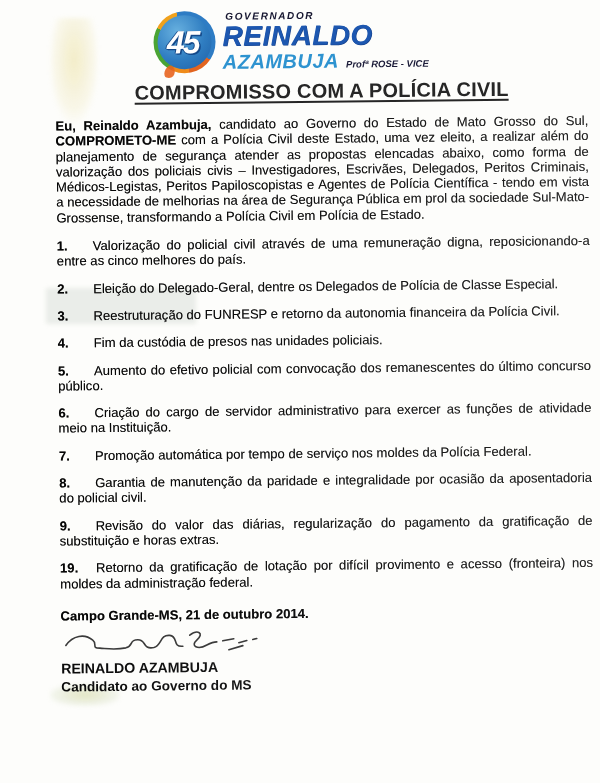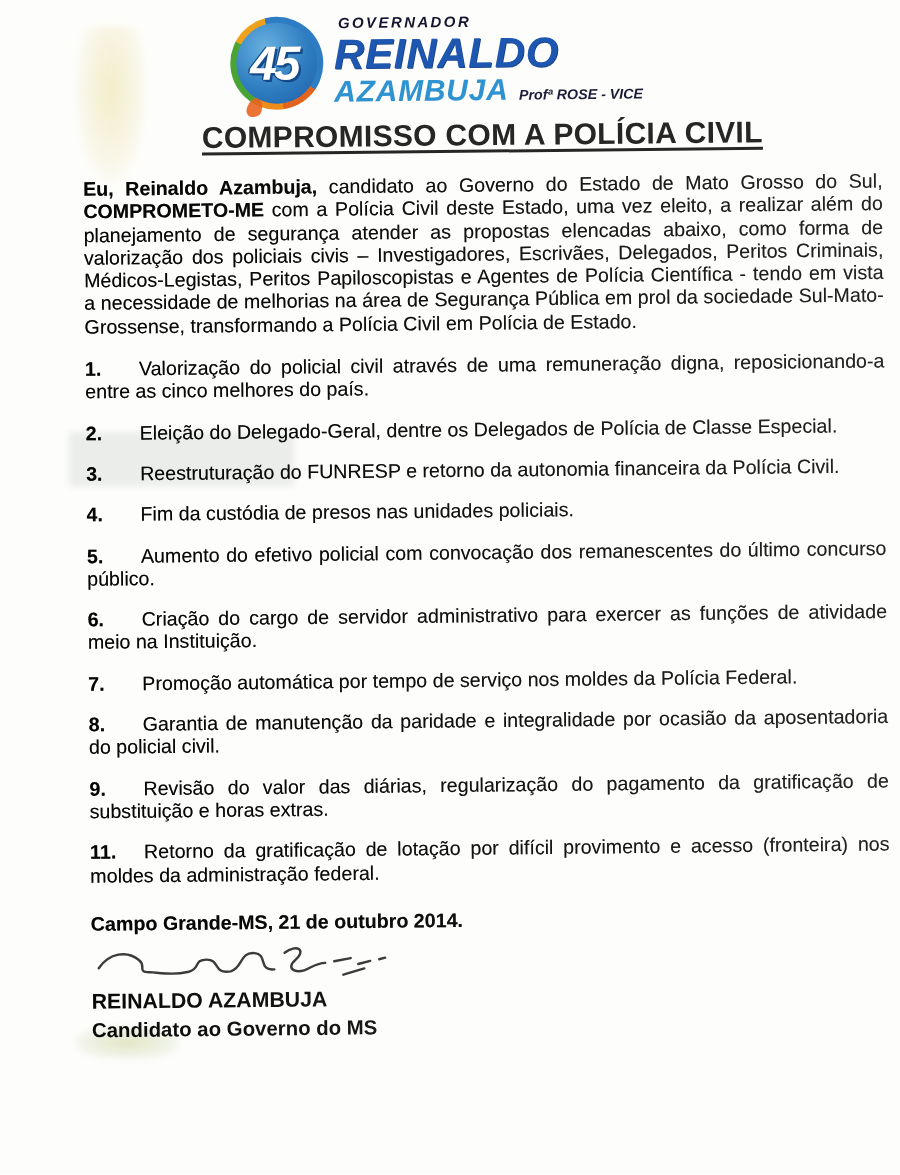--- a/index.html
+++ b/index.html
@@ -133,21 +133,21 @@
 
     <p class="p item scan-fade"><span class="num">1.</span><span>Valorização do policial civil através de uma remuneração digna, reposicionando-a entre as cinco melhores do país.</span></p>
     <p class="p item scan-fade"><span class="num">2.</span><span>Eleição do Delegado-Geral, dentre os Delegados de Polícia de Classe Especial.</span></p>
     <p class="p item scan-fade"><span class="num">3.</span><span>Reestruturação do FUNRESP e retorno da autonomia financeira da Polícia Civil.</span></p>
     <p class="p item scan-fade"><span class="num">4.</span><span>Fim da custódia de presos nas unidades policiais.</span></p>
     <p class="p item scan-fade"><span class="num">5.</span><span>Aumento do efetivo policial com convocação dos remanescentes do último concurso público.</span></p>
     <p class="p item scan-fade"><span class="num">6.</span><span>Criação do cargo de servidor administrativo para exercer as funções de atividade meio na Instituição.</span></p>
     <p class="p item scan-fade"><span class="num">7.</span><span>Promoção automática por tempo de serviço nos moldes da Polícia Federal.</span></p>
     <p class="p item scan-fade"><span class="num">8.</span><span>Garantia de manutenção da paridade e integralidade por ocasião da aposentadoria do policial civil.</span></p>
     <p class="p item scan-fade"><span class="num">9.</span><span>Revisão do valor das diárias, regularização do pagamento da gratificação de substituição e horas extras.</span></p>
-    <p class="p item scan-fade"><span class="num">11.</span><span>Retorno da gratificação de lotação por difícil provimento e acesso (fronteira) nos moldes da administração federal.</span></p>
+    <p class="p item scan-fade"><span class="num">19.</span><span>Retorno da gratificação de lotação por difícil provimento e acesso (fronteira) nos moldes da administração federal.</span></p>
 
     <p class="p dateline scan-fade">Campo Grande-MS, 21 de outubro 2014.</p>
 
     <div class="signature">
       <svg width="200" height="32" viewBox="0 0 200 32">
         <g fill="none" stroke="#202020" stroke-width="1.6" stroke-linecap="round" opacity="0.88">
           <path d="M3 18 C 10 8, 22 6, 30 13 C 35 17, 28 21, 37 21 C 48 22, 53 23, 63 21 C 71 19, 66 13, 75 13 C 84 13, 79 23, 91 21 C 99 19, 97 8, 107 9 C 116 10, 109 21, 120 20"></path>
           <path d="M127 9 C 135 3, 142 7, 134 14 C 127 20, 135 24, 144 19 C 148 17, 151 16, 154 16"></path>
           <path d="M160 15 l 11 -2"></path>
           <path d="M176 17 l 8 -2"></path>

